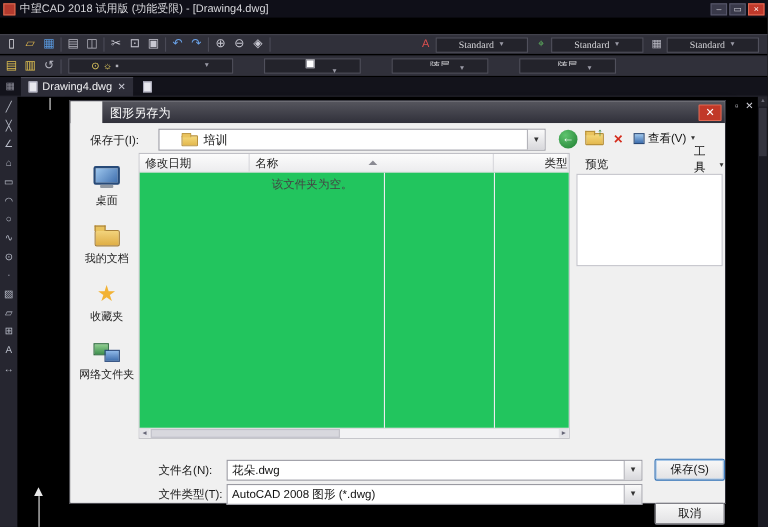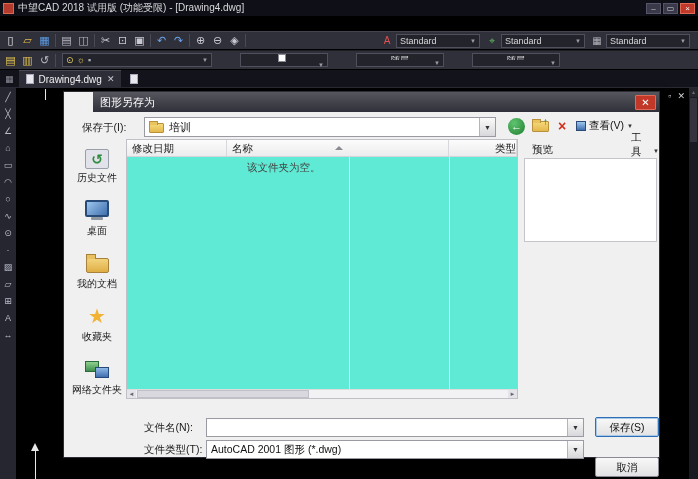--- a/index.html
+++ b/index.html
@@ -29,21 +29,21 @@
   .toolbar-row { position:absolute; left:0; right:0; background:#30303a; display:flex; align-items:center; }
   #toolbar1 { top:31px; height:18px; border-top:1px solid #44444e; padding-left:2px; }
   #toolbar2 { top:50px; height:19px; border-top:1px solid #1d1d24; padding-left:2px; }
   .tb-icon { width:17px; height:15px; text-align:center; line-height:15px; font-size:11px; flex:none; }
   .tb-sep { width:1px; height:13px; background:#4a4a56; margin:0 2px; flex:none; }
   #tb1-icons, #tb2-icons { display:flex; align-items:center; }
   #style-groups { margin-left:auto; display:flex; align-items:center; gap:6px; padding-right:8px; }
   .style-group { display:flex; align-items:center; gap:3px; }
   .sg-icon { font-size:10px; width:12px; text-align:center; }
   .combo-dark { width:84px; height:14px; background:#23232b; border:1px solid #50505c;
-    color:#d6d6da; font-size:9px; display:flex; align-items:center; padding:0 3px; flex:none; }
+    color:#d6d6da; font-size:9px; display:flex; align-items:center; padding:0 20px; flex:none;font-family:Liberation Serif, serif; }
   .combo-dark .cb-text { overflow:hidden; white-space:nowrap; }
   .combo-dark .arr { margin-left:auto; font-size:6px; color:#9a9aa6; }
   #layer-combo { width:150px; margin-left:4px; }
   #layer-combo .mini { font-size:9px; margin-right:3px; }
   #tb2-combos { display:flex; align-items:center; }
   .combo-dark.bylayer { width:88px; margin-left:28px;flex-direction:column; }
   .swatch { width:8px; height:8px; background:#fff; border:1px solid #8a8a94; margin-right:4px; flex:none; }
   
   #tabbar { position:absolute; top:70px; left:0; right:0; height:18px; background:#13131b;
     display:flex; align-items:center; border-bottom:1px solid #2a2a34; }
@@ -71,21 +71,21 @@
   .dialog { position:absolute; left:63px; top:91px; width:597px; height:367px; z-index:5;
     background:#f0f0f0; border:1px solid #2c2c34; box-shadow:3px 4px 10px rgba(0,0,0,.65); }
   .dlg-title { height:20px; background:linear-gradient(#56565e,#30303a); display:flex; align-items:center; padding-left:7px;margin-left:29px; }
   .dlg-title-text { color:#fff; font-size:11px; }
   .dlg-close { margin-left:auto; margin-right:3px; width:21px; height:15px; background:#c13828;
     border:1px solid #e06a55; color:#fff; font-size:10px; line-height:13px; text-align:center; border-radius:1px; }
   .dlg-body { position:absolute; top:20px; left:0; right:0; bottom:0; background:#f0f0f0; }
   .lbl { position:absolute; font-size:10.5px; color:#1a1a1a; white-space:nowrap; }
   .lbl-savein { top:9px; left:18px; }
   .addr-combo { position:absolute; top:5px; left:80px; width:352px; height:20px; background:#fff;
-    border:1px solid #9a9aa2; display:flex; align-items:center; padding-left:4px; gap:5px; }
+    border:1px solid #9a9aa2; display:flex; align-items:center; padding-left:20px; gap:5px; }
   .addr-text { font-size:11px; color:#111; }
   .combo-btn { margin-left:auto; width:16px; align-self:stretch; background:linear-gradient(#fafafa,#d8d8dc);
     border-left:1px solid #b4b4ba; display:flex; align-items:center; justify-content:center; font-size:7px; color:#333; }
   .folder-ic { position:relative; width:15px; height:10px; margin-top:2px; flex:none;
     background:linear-gradient(#f5d97a,#e3b84e); border:1px solid #b8913a; border-radius:1px; }
   .folder-ic::before { content:""; position:absolute; top:-3px; left:-1px; width:7px; height:3px;
     background:#e9c35e; border:1px solid #b8913a; border-bottom:none; border-radius:1px 1px 0 0; }
   .ic-back { position:absolute; top:6px; left:444px; width:17px; height:17px; border-radius:50%;
     background:radial-gradient(circle at 35% 30%, #5fc46f, #1f7e31); color:#fff; font-size:11px;
     line-height:16px; text-align:center; }
@@ -120,21 +120,21 @@
   .pi-network::before { content:""; position:absolute; left:3px; top:4px; width:12px; height:9px;
     background:linear-gradient(#8fd08f,#3f8f4f); border:1px solid #2a6a3a; }
   .pi-network::after { content:""; position:absolute; right:3px; top:10px; width:12px; height:9px;
     background:linear-gradient(#8fb8e8,#3f6fae); border:1px solid #27487a; }
   
   .dlg-list { position:absolute; top:27px; left:62px; width:392px; bottom:58px; background:#fff; border:1px solid #c0c0c6; }
   .list-header { display:flex; height:17px; background:linear-gradient(#fcfcfc,#ececee); border-bottom:1px solid #d4d4d8; }
   .col { border-right:1px solid #d8d8dc; padding:2px 0 0 5px; font-size:10.5px; color:#222; position:relative; flex:none; }
   .sort { position:absolute; top:6px; left:108px; width:0; height:0;
     border-left:4px solid transparent; border-right:4px solid transparent; border-bottom:4px solid #8a8a92; }
-  .list-body { position:absolute; top:17px; left:0; right:0; bottom:9px; background:#5eead4; }
+  .list-body { position:absolute; top:17px; left:0; right:0; bottom:9px; background:#22c55e; }
   .empty { position:absolute; top:4px; left:120px; font-size:10.5px; color:#444; }
   .grid-v { position:absolute; top:0; bottom:0; width:1px; background:#ececf0; }
   .list-hscroll { position:absolute; left:0; right:0; bottom:0; height:9px; background:#f2f2f4; border-top:1px solid #ddd; }
   .hs-arrow { position:absolute; top:0; width:9px; height:8px; font-size:6px; line-height:8px; text-align:center;
     color:#667; background:#e4e4e8; }
   .hs-arrow.left { left:0; } .hs-arrow.right { right:0; }
   .hs-thumb { position:absolute; left:10px; top:0; height:8px; width:172px; background:#d8d8de; border:1px solid #c0c0c8; }
   
   .preview-label { top:31px; left:468px; }
   .preview-box { position:absolute; top:46px; left:460px; width:133px; height:84px; background:#fff; border:1px solid #c4c4ca; }
@@ -306,24 +306,20 @@
         <span>查看(V)</span>
         <span class="dd-arr">▼</span>
       </span>
       <span class="flat-btn btn-tools">
         <span>工具(L)</span>
         <span class="dd-arr">▼</span>
       </span>
 
       <div class="dlg-places" id="places">
           <div class="place">
-            <div class="pi pi-history"></div>
-            <span class="place-label">历史文件</span>
-          </div>
-          <div class="place">
             <div class="pi pi-desktop"></div>
             <span class="place-label">桌面</span>
           </div>
           <div class="place">
             <div class="pi pi-documents"></div>
             <span class="place-label">我的文档</span>
           </div>
           <div class="place">
             <div class="pi pi-favorites"></div>
             <span class="place-label">收藏夹</span>
@@ -350,27 +346,28 @@
           <span class="hs-thumb"></span>
           <span class="hs-arrow right">►</span>
         </div>
       </div>
 
       <span class="lbl preview-label">预览</span>
       <div class="preview-box"></div>
 
       <span class="lbl lbl-filename">文件名(N):</span>
       <span class="field-combo filename-combo">
+        <input value="花朵.dwg" style="">
         <span class="combo-btn">▼</span>
       </span>
       <span class="btn btn-save">保存(S)</span>
 
       <span class="lbl lbl-filetype">文件类型(T):</span>
       <span class="field-combo filetype-combo">
-        <span class="val">AutoCAD 2001 图形 (*.dwg)</span>
+        <span class="val">AutoCAD 2008 图形 (*.dwg)</span>
         <span class="combo-btn">▼</span>
       </span>
       <span class="btn btn-cancel">取消</span>
 
     </div>
   </div>
 
 </div>
 
 </body></html>

